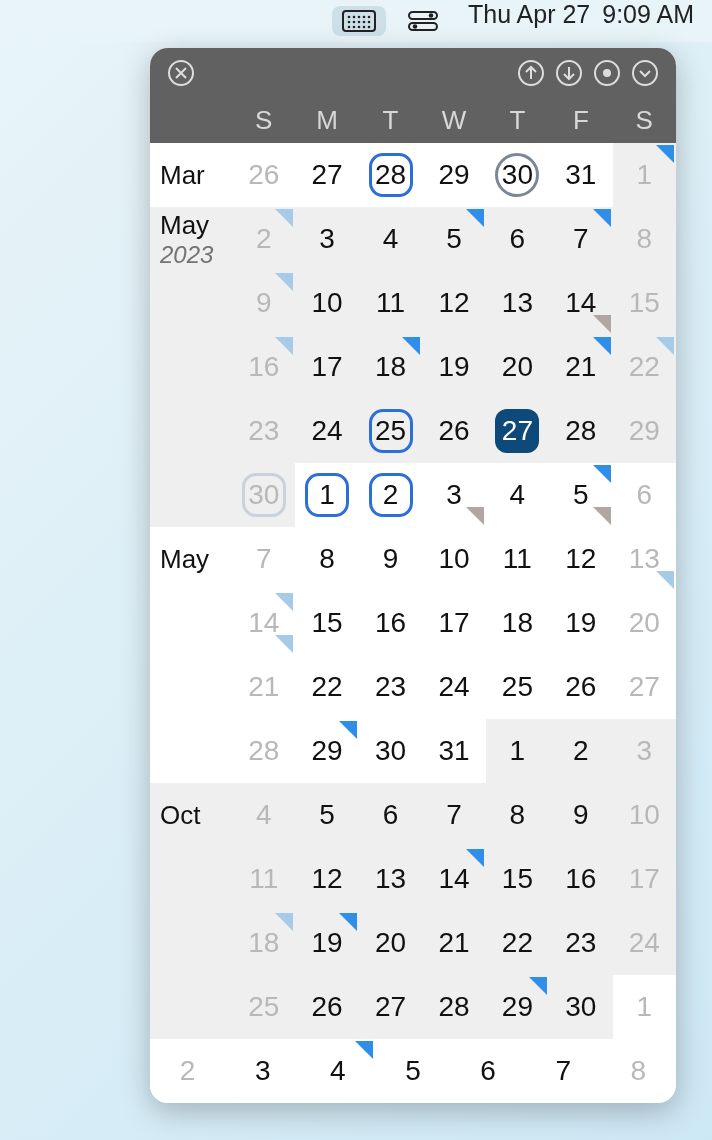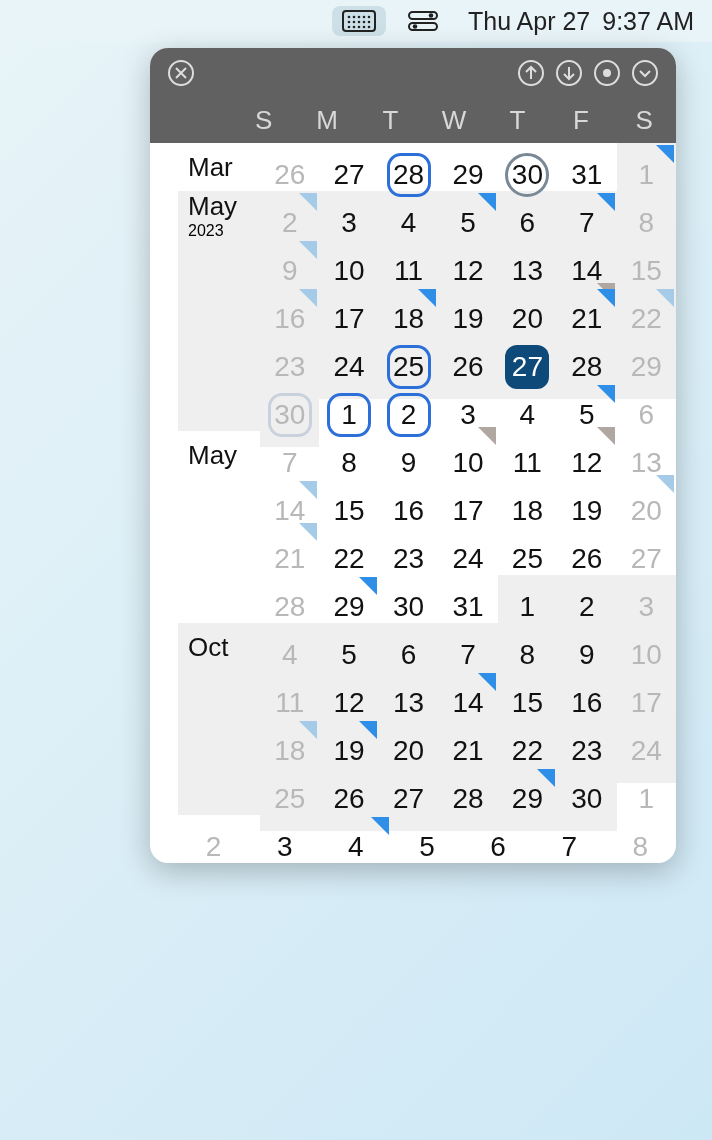--- a/index.html
+++ b/index.html
@@ -10,21 +10,20 @@
     font-family: -apple-system, "Helvetica Neue", Arial, sans-serif;
     position: relative;
     overflow: hidden;
   }
   .menubar {
     position: absolute;
     top: 0; left: 0; right: 0;
     height: 42px;
     background: #e9f4f9;
     display: flex;
-    align-items: center;
     justify-content: flex-end;
     padding-right: 18px;
     font-size: 25px;
     color: #222;
     margin-left: 32px;
   }
   .mb-icons { display: flex; align-items: center; gap: 10px; margin-right: 18px; }
   .mb-icon {
     width: 54px; height: 30px;
     display: flex; align-items: center; justify-content: center;
@@ -74,37 +73,36 @@
     flex: 1;
     display: flex;
     align-items: center;
     justify-content: center;
     color: #d8d8d8;
     font-size: 26px;
   }
 
   .cal-body { }
   .cal-row {
-    height: 48px;
+    height: 64px;
     display: flex;
     position: relative;
-    margin-left: 28px;
   }
   .mlabel {
     width: 82px;
     display: flex;
     flex-direction: column;
     align-items: flex-start;
     justify-content: center;
     padding-left: 10px;
     font-size: 26px;
     color: #111;
     z-index: 2;
   }
-  .mlabel .year { font-size: 16px; color: #000000; }
+  .mlabel .year { font-size: 24px; color: #737373; font-style: italic; }
   .cells-wrap {
     flex: 1;
     display: flex;
     position: relative;
   }
   .cell {
     flex: 1;
     height: 64px;
     position: relative;
     display: flex;
@@ -194,21 +192,21 @@
     <div class="mb-icon">
       <svg width="30" height="22" viewBox="0 0 30 22">
           <rect x="1" y="2" width="28" height="7" rx="3.5" fill="none" stroke="#222" stroke-width="2"></rect>
           <circle cx="23" cy="5.5" r="2.3" fill="#222"></circle>
           <rect x="1" y="13" width="28" height="7" rx="3.5" fill="none" stroke="#222" stroke-width="2"></rect>
           <circle cx="7" cy="16.5" r="2.3" fill="#222"></circle>
         </svg>
     </div>
   </div>
   <span class="mb-date">Thu Apr 27</span>
-  <span class="mb-time">9:37 AM</span>
+  <span class="mb-time">9:09 AM</span>
 </div>
 
 <div class="popup">
   <div class="popup-header">
     <div class="popup-topbar">
       <div class="hdr-btn">
         <svg width="28" height="28" viewBox="0 0 28 28">
             <circle cx="14" cy="14" r="12" fill="none" stroke="#ddd" stroke-width="2"></circle>
             <path d="M9 9 L19 19 M19 9 L9 19" stroke="#ddd" stroke-width="2"></path>
           </svg>

